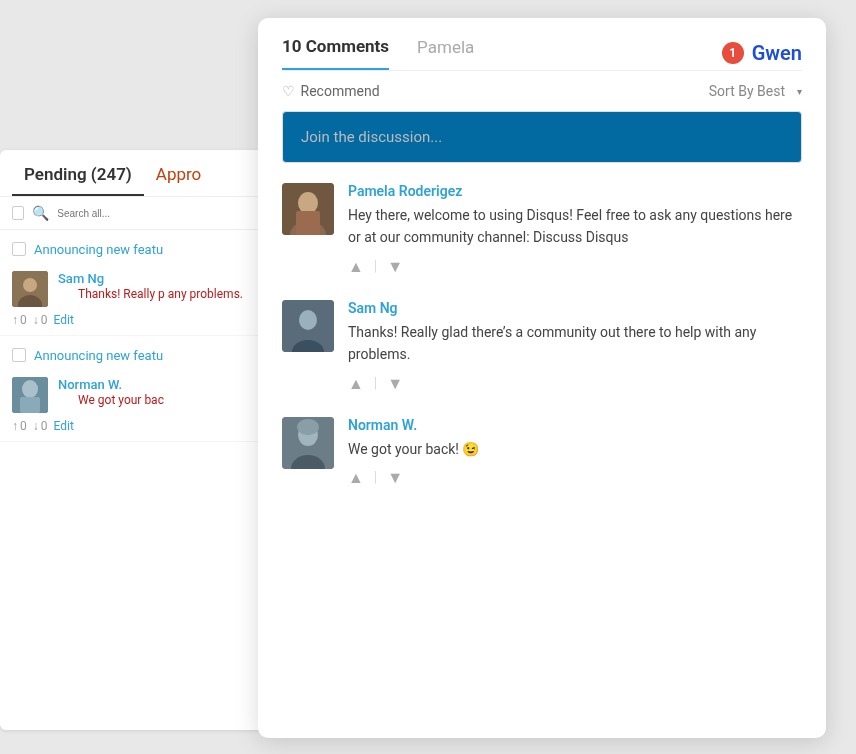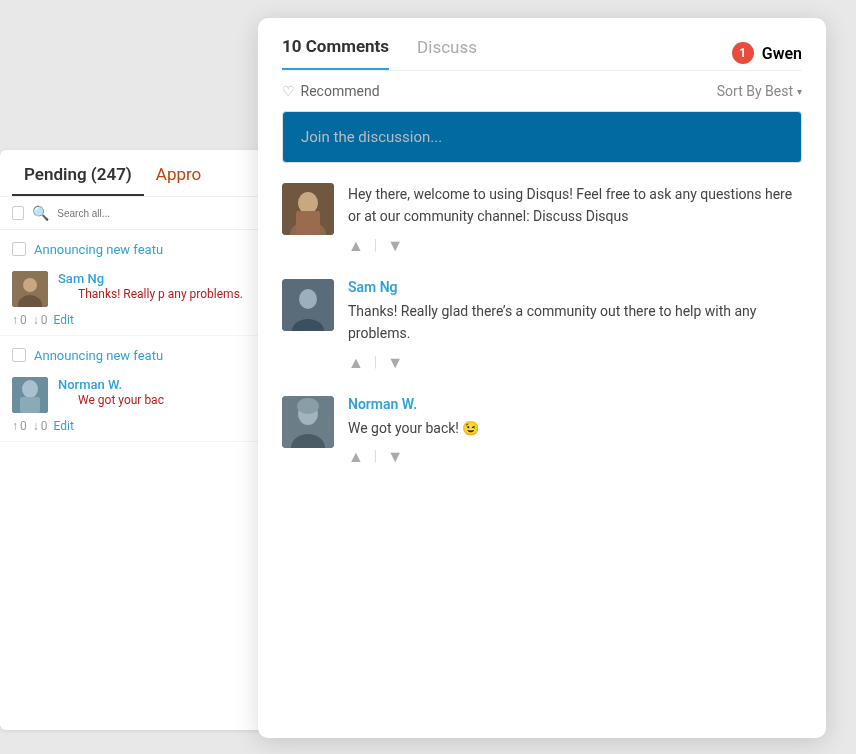--- a/index.html
+++ b/index.html
@@ -198,23 +198,23 @@
       color: #fff;
       border-radius: 50%;
       font-size: 12px;
       font-weight: 700;
       display: flex;
       align-items: center;
       justify-content: center;
     }
 
     .disqus-username {
-      font-size: 16px;
+      font-size: 20px;
       font-weight: 600;
-      color: #000000;
+      color: #1d4ed8;
     }
 
     .disqus-divider {
       height: 1px;
       background: #eee;
       margin: 0 24px;
     }
 
     .disqus-toolbar {
       display: flex;
@@ -233,21 +233,21 @@
     }
 
     .heart-icon {
       color: #aaa;
       font-size: 14px;
     }
 
     .sort-btn {
       display: flex;
       align-items: center;
-      gap: 4px;
+      gap: 12px;
       font-size: 14px;
       color: #888;
       cursor: pointer;
     }
 
     .sort-arrow {
       font-size: 10px;
       color: #888;
     }
 
@@ -402,21 +402,21 @@
         <span>0</span>
       </span>
       <span class="edit">Edit</span>
     </div>
   </div>
 </div>
 
 <div class="disqus-panel">
   <div class="disqus-header">
     <div class="disqus-tab">10 Comments</div>
-    <div class="disqus-tab-disqus">Discuss</div>
+    <div class="disqus-tab-disqus">Pamela</div>
     <div class="disqus-user">
       <div class="disqus-badge">1</div>
       <div class="disqus-username">Gwen</div>
     </div>
   </div>
   <div class="disqus-divider"></div>
 
   <div class="disqus-toolbar">
     <div class="recommend-btn">
       <span class="heart-icon">♡</span>
@@ -437,20 +437,21 @@
         <svg width="52" height="52" viewBox="0 0 52 52">
           <rect width="52" height="52" fill="#7a6248"></rect>
           <rect x="0" y="0" width="52" height="52" fill="#5a4030" opacity="0.3"></rect>
           <ellipse cx="26" cy="20" rx="10" ry="11" fill="#c8a882"></ellipse>
           <ellipse cx="26" cy="52" rx="18" ry="14" fill="#8B6B50"></ellipse>
 
           <rect x="14" y="28" width="24" height="24" rx="2" fill="#9B6B50"></rect>
         </svg>
       </div>
       <div class="comment-body">
+        <div class="comment-username">Pamela Roderigez</div>
         <div class="comment-text">Hey there, welcome to using Disqus! Feel free to ask any questions here or at our community channel: Discuss Disqus</div>
         <div class="comment-actions">
           <span class="vote-btn">▲</span>
           <span class="vote-sep">|</span>
           <span class="vote-btn">▼</span>
         </div>
       </div>
     </div>
 
     <div class="comment-item">

